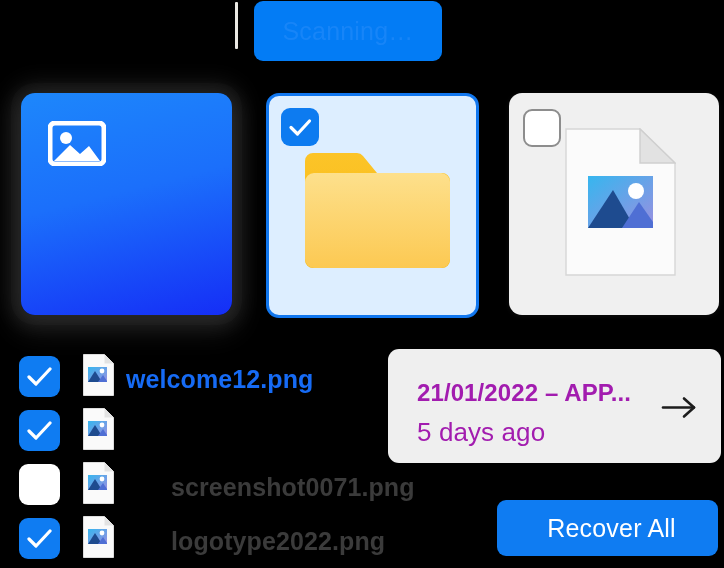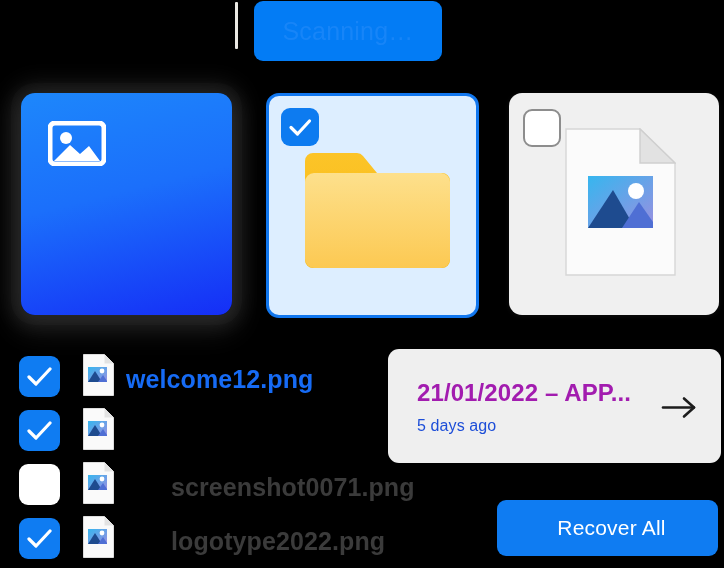--- a/index.html
+++ b/index.html
@@ -199,23 +199,23 @@
     top: 30px;
     font-size: 24px;
     font-weight: 700;
     color: #a21caf;
     letter-spacing: .1px;
   }
   .date-sub {
     position: absolute;
     left: 29px;
     top: 68px;
-    font-size: 16px;
+    font-size: 26px;
     font-weight: 400;
-    color: #1d4ed8;
+    color: #a21caf;
     letter-spacing: .1px;
   }
   .date-arrow {
     position: absolute;
     right: 22px;
     top: 46px;
     width: 38px;
     height: 25px;
   }
 
@@ -230,21 +230,21 @@
     background: #0f7cf2;
     box-shadow: 0 5px 13px rgba(0,0,0,0.6);
     display: flex;
     align-items: center;
     justify-content: center;
     border: none;
     padding: 0;
     cursor: pointer;
   }
   .recover-label {
-    font-size: 21px;
+    font-size: 25px;
     font-weight: 400;
     color: #ffffff;
     letter-spacing: .2px;
     margin-left: 8px;
   }
 </style>
 </head>
 <body>
 
 <div class="stage">

